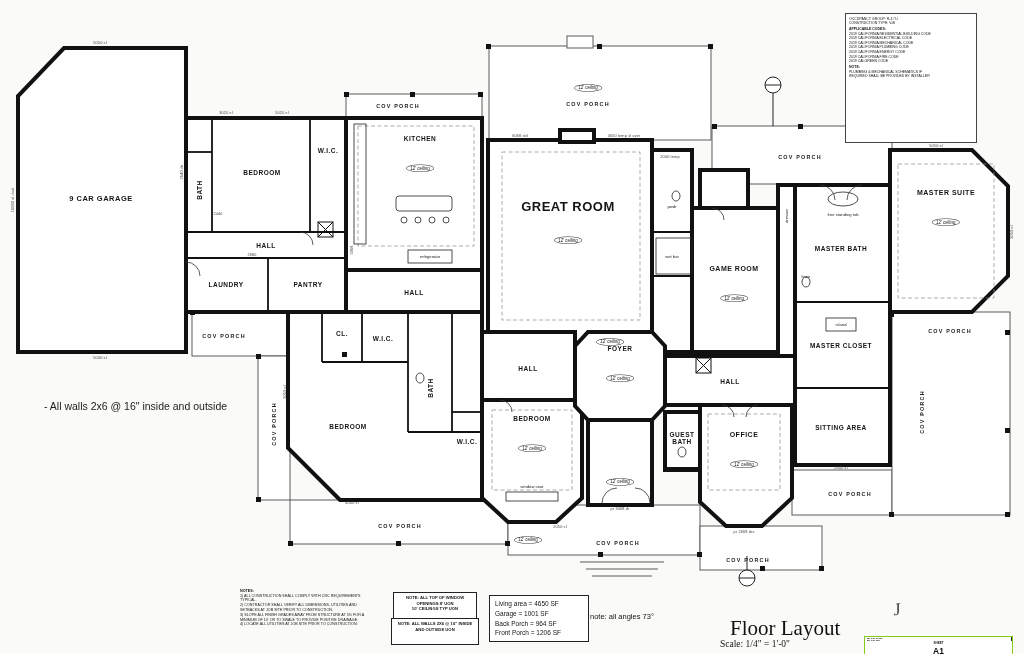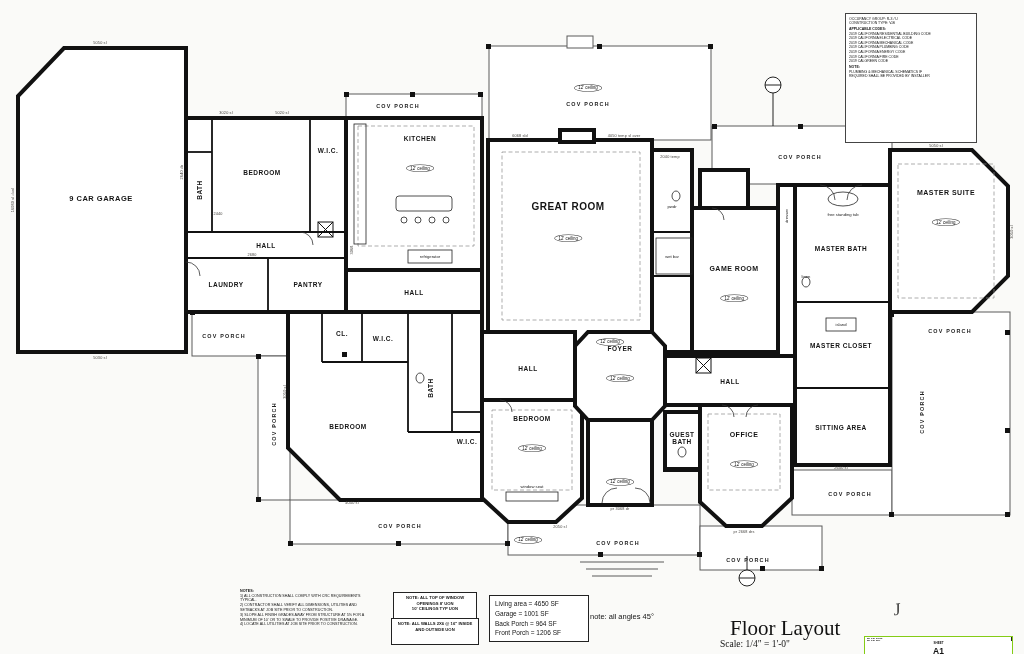--- a/index.html
+++ b/index.html
@@ -228,21 +228,21 @@
       <div class="pl room" style="left: 266px; top: 245px;">
         <span class="t">HALL</span>
       </div>
       <div class="pl room" style="left: 226px; top: 284px;">
         <span class="t">LAUNDRY</span>
       </div>
       <div class="pl room" style="left: 308px; top: 284px;">
         <span class="t">PANTRY</span>
       </div>
       <div class="pl room" style="left: 420px; top: 156px;"><span class="t">KITCHEN</span><br><span class="sub">12' ceiling</span></div>
-      <div class="pl room" style="left: 568px; top: 224px;"><span class="t" style="font-size: 10px;">GREAT ROOM</span><br><span class="sub">12' ceiling</span></div>
+      <div class="pl room" style="left: 568px; top: 224px;"><span class="t" style="font-size: 13px;">GREAT ROOM</span><br><span class="sub">12' ceiling</span></div>
       <div class="pl room" style="left: 414px; top: 292px;">
         <span class="t">HALL</span>
       </div>
       <div class="pl room" style="left: 528px; top: 368px;">
         <span class="t">HALL</span>
       </div>
       <div class="pl room" style="left: 730px; top: 381px;">
         <span class="t">HALL</span>
       </div>
       <div class="pl room" style="left: 734px; top: 286px;"><span class="t" style="font-size: 7px;">GAME ROOM</span><br><span class="sub">12' ceiling</span></div>
@@ -426,20 +426,21 @@
         </div>
       <div class="codes-title">NOTE:</div>
       <div>
           <div>PLUMBING &amp; MECHANICAL SCHEMATICS IF</div>
           <div>REQUIRED SHALL BE PROVIDED BY INSTALLER</div>
         </div>
     </div>
   </div>
 
   <div class="wall-notes">
+      <div>- All walls 2x6 @ 16" inside and outside</div>
     </div>
 
   <div class="notes-block">
     <div class="tiny">
       <div class="nb-title">NOTES:</div>
       <div>
           <div>1) ALL CONSTRUCTION SHALL COMPLY WITH CRC REQUIREMENTS TYPICAL.</div>
           <div>2) CONTRACTOR SHALL VERIFY ALL DIMENSIONS, UTILITIES AND SETBACKS AT JOB SITE PRIOR TO CONSTRUCTION.</div>
           <div>3) SLOPE ALL FINISH GRADES AWAY FROM STRUCTURE AT 5% FOR A MINIMUM OF 10' OR TO SWALE TO PROVIDE POSITIVE DRAINAGE.</div>
           <div>4) LOCATE ALL UTILITIES AT JOB SITE PRIOR TO CONSTRUCTION.</div>
@@ -461,21 +462,21 @@
       </div>
   </div>
 
   <div class="area-box">
       <div>Living area = 4650 SF</div>
       <div>Garage = 1001 SF</div>
       <div>Back Porch = 964 SF</div>
       <div>Front Porch = 1206 SF</div>
     </div>
 
-  <div class="angle-note">note: all angles 45°</div>
+  <div class="angle-note">note: all angles 73°</div>
 
   <div class="plan-title">Floor Layout</div>
   <div class="plan-scale">Scale: 1/4" = 1'-0"</div>
 
   <div class="signature">J</div>
 
   <div class="title-block">
     <div class="tb-col">
       <div class="tiny">
         <div class="tb-label">PLAN FOR:</div>

